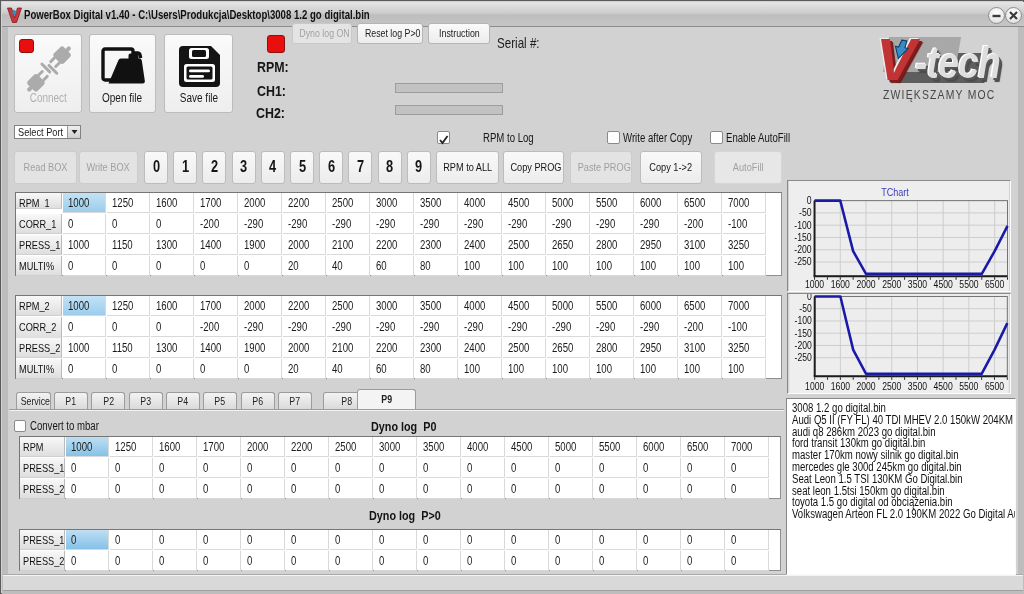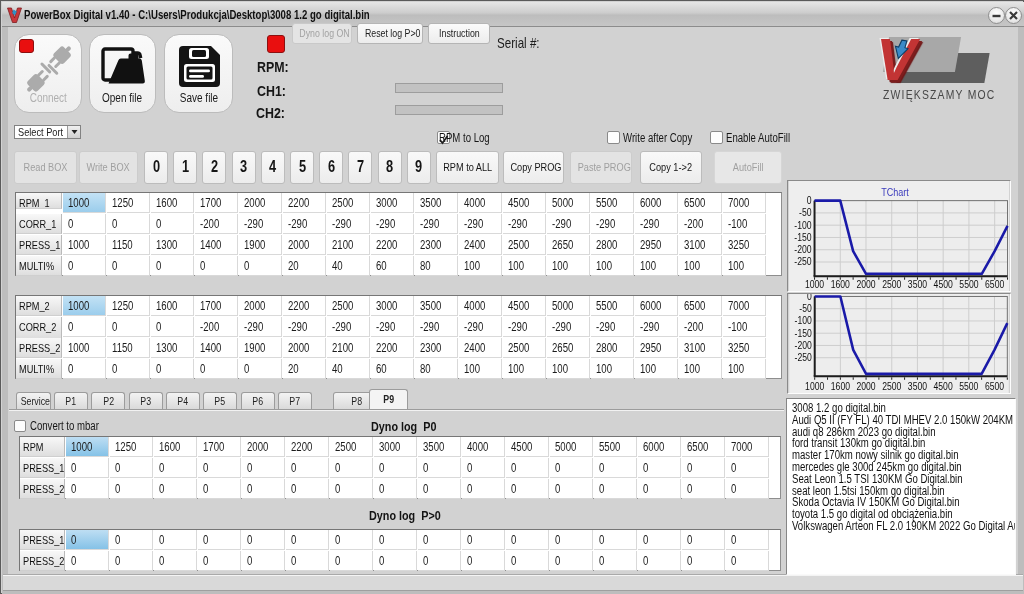--- a/index.html
+++ b/index.html
@@ -9,21 +9,21 @@
 #win{position:relative;width:1024px;height:594px;background:#d2d2d2;border:1px solid #5a5a5a}
 #titlebar{position:absolute;left:1px;top:1px;width:1022px;height:25px;
   background:linear-gradient(180deg,#e6e6e6 0%,#cdcdcd 45%,#bdbdbd 55%,#c6c6c6 100%);
   border-bottom:1px solid #8c8c8c}
 #titletext{position:absolute;left:22px;top:6px;font-size:12px;font-weight:bold;color:#101010;white-space:pre}
 .circbtn{position:absolute;top:5px;width:17px;height:17px;border-radius:50%;
   background:radial-gradient(circle at 50% 35%,#ffffff 0%,#ececec 55%,#d2d2d2 100%);
   border:1px solid #8f8f8f;color:#3a3a3a;text-align:center}
 .frame{position:absolute;background:#bdbdbd}
 .toolbtn{position:absolute;top:33px;height:79px;background:linear-gradient(180deg,#fafafa,#eeeeee);
-  border:1px solid #bcbcbc;border-radius:15px}
+  border:1px solid #bcbcbc;border-radius:3px}
 .toolbtn .lbl{position:absolute;left:0;right:0;top:56px;text-align:center;font-size:12.5px;color:#1a1a1a}
 .redsq{position:absolute;background:#e90f0f;border:1.5px solid #8c1010;border-radius:3px}
 .smbtn{position:absolute;top:22px;height:21px;background:linear-gradient(180deg,#fbfbfb,#ececec);
   border:1px solid #b5b5b5;border-radius:3px;font-size:11px;color:#1c1c1c;text-align:center;line-height:18px;white-space:nowrap}
 .smbtn.dis{background:#e4e4e4;border-color:#c9c9c9;color:#a2a2a2}
 .mbtn{position:absolute;top:150px;height:33px;background:linear-gradient(180deg,#f9f9f9,#ececec);
   border:1px solid #bcbcbc;border-radius:3px;font-size:11.5px;color:#161616;text-align:center;line-height:30px;white-space:nowrap}
 .mbtn.dis{background:#e3e3e3;border-color:#cccccc;color:#a0a0a0}
 .mbtn.digit{font-size:16px;font-weight:600}
 .biglab{position:absolute;font-size:15.5px;font-weight:bold;color:#161616}
@@ -117,21 +117,21 @@
 <div class="pbar" style="top:104px"></div>
 <div class="combo">
       <span class="t" style="position:absolute;left:3px;top:0px">Select Port</span>
       <div style="position:absolute;right:0;top:0;width:13px;height:12px;background:linear-gradient(180deg,#f0f0f0,#cfcfcf);border-left:1px solid #9a9a9a;text-align:center"><svg width="9" height="9" viewBox="0 0 9 9" style="margin-top:1px">
           <path d="M1.5 3 L7.5 3 L4.5 7 Z" fill="#222"></path>
         </svg></div>
     </div>
 <div class="cb" style="left:436px;top:130px"><svg width="12" height="12" viewBox="0 0 12 12">
         <path d="M2 6 L4.5 9 L9.5 2" fill="none" stroke="#222" stroke-width="1.8"></path>
       </svg></div>
-<div class="cblab" style="left:438px;top:130px"><span class="t">RPM to Log</span></div>
+<div class="cblab" style="left:482px;top:130px"><span class="t">RPM to Log</span></div>
 <div class="cb" style="left:606px;top:130px"></div>
 <div class="cblab" style="left:622px;top:130px"><span class="t">Write after Copy</span></div>
 <div class="cb" style="left:709px;top:130px"></div>
 <div class="cblab" style="left:725px;top:130px"><span class="t">Enable AutoFill</span></div>
 <div class="mbtn dis" style="left:13px;width:63px"><span class="tc">Read BOX</span></div>
 <div class="mbtn dis" style="left:78px;width:59px"><span class="tc">Write BOX</span></div>
 <div class="mbtn digit" style="left:143.0px;width:24px"><span class="tc">0</span></div>
 <div class="mbtn digit" style="left:172.2px;width:24px"><span class="tc">1</span></div>
 <div class="mbtn digit" style="left:201.4px;width:24px"><span class="tc">2</span></div>
 <div class="mbtn digit" style="left:230.6px;width:24px"><span class="tc">3</span></div>
@@ -287,22 +287,22 @@
 <div class="cell" style="left:707px;top:63px;width:43px;height:20px"><span class="t">100</span></div>
 </div>
 <div class="tab" style="left:15px;width:35px"><span class="tc">Service</span></div>
 <div class="tab" style="left:53.0px;width:34px"><span class="tc">P1</span></div>
 <div class="tab" style="left:90.3px;width:34px"><span class="tc">P2</span></div>
 <div class="tab" style="left:127.6px;width:34px"><span class="tc">P3</span></div>
 <div class="tab" style="left:164.9px;width:34px"><span class="tc">P4</span></div>
 <div class="tab" style="left:202.2px;width:34px"><span class="tc">P5</span></div>
 <div class="tab" style="left:239.5px;width:34px"><span class="tc">P6</span></div>
 <div class="tab" style="left:276.8px;width:34px"><span class="tc">P7</span></div>
-<div class="tab" style="left:332px;width:48px"><span class="tc">P8</span></div>
-<div class="tab seltab" style="left:368px;width:39px;line-height:19px"><span class="tc">P9</span></div>
+<div class="tab" style="left:322px;width:48px"><span class="tc">P8</span></div>
+<div class="tab seltab" style="left:356px;width:59px;line-height:19px"><span class="tc">P9</span></div>
 <div class="abs" style="left:8px;top:408px;width:775px;height:1px;background:#9c9c9c"></div>
 <div class="abs" style="left:8px;top:409px;width:775px;height:1px;background:#f2f2f2"></div>
 <div class="cb" style="left:13px;top:419px;width:12px;height:12px"></div>
 <div class="cblab" style="left:29px;top:418px"><span class="t">Convert to mbar</span></div>
 <div class="dlab" style="left:370px;top:417.5px"><span class="t">Dyno log  P0</span></div>
 <div class="gridbox" style="left:18px;top:435px;width:762px;height:63px">
 <div class="rowhdr" style="left:0px;top:0px;width:45px;height:20px"><span class="t">RPM</span></div>
 <div class="cell sel2" style="left:46px;top:0px;width:43px;height:20px"><span class="t">1000</span></div>
 <div class="cell" style="left:90px;top:0px;width:43px;height:20px"><span class="t">1250</span></div>
 <div class="cell" style="left:134px;top:0px;width:43px;height:20px"><span class="t">1600</span></div>
@@ -391,20 +391,21 @@
 <div class="cell" style="left:662px;top:21px;width:43px;height:20px"><span class="t">0</span></div>
 <div class="cell" style="left:706px;top:21px;width:43px;height:20px"><span class="t">0</span></div>
 </div>
 <div class="abs" style="left:2px;top:573px;width:1020px;height:1px;background:#a9a9a9"></div>
 <div class="abs" style="left:2px;top:574px;width:1020px;height:15px;background:#d9d9d9;border-top:1px solid #f4f4f4"></div>
 <div class="abs" style="left:2px;top:589px;width:1020px;height:1px;background:#9f9f9f"></div>
 <div class="abs" style="left:862px;top:30px;width:162px;height:72px">
 <div class="abs" style="left:36px;top:22px;width:88px;height:30px;background:#5e5e5e;transform:skewX(-10deg)"></div>
 <div class="abs" style="left:23px;top:6px;width:72px;height:35px;background:#a8a8a8;transform:skewX(-10deg)"></div>
 <div class="abs" style="left:13px;top:7px;font-style:italic;font-weight:bold;font-size:60px;line-height:44px;color:#c23434;text-shadow:-1.5px -1px 0 #ededed,2px 2px 0 #7d1d1d,3px 3px 1px #6f1818">V</div>
+<div class="abs" style="left:52px;top:15px;font-style:italic;font-weight:bold;font-size:44px;line-height:34px;letter-spacing:-1px;color:#dedede;text-shadow:-1.5px -1.5px 0 #ffffff,2px 2px 0 #575757,3.5px 3.5px 1px #4c4c4c"><span class="t" style="transform:scaleX(0.85);transform-origin:0 50%">-tech</span></div>
 <svg class="abs" style="left:28px;top:8px" width="18" height="22" viewBox="0 0 18 22">
         <path d="M9.5 1 L14.5 1 L13.6 8 L16.8 8.6 L8.5 19.5 L4 8 L7.2 8.3 Z" fill="#3a8ac8" stroke="#0e3f66" stroke-width="1.1" transform="rotate(8 9 11)"></path>
       </svg>
 <div class="abs" style="left:20px;top:56px;font-size:13px;color:#484848;letter-spacing:1.5px"><span class="t">ZWIĘKSZAMY MOC</span></div>
 </div>
 <svg class="chart" style="left:785.5px;top:178.5px" width="224" height="112" viewBox="0 0 224 112">
 <rect x="0" y="0" width="224" height="112" fill="#eeeeee"></rect>
 <g transform="translate(108 15) scale(0.8 1)">
         <text text-anchor="middle" font-size="11.5" fill="#3a3abc" font-family="Liberation Sans">TChart</text>
       </g>
@@ -564,16 +565,15 @@
 </svg>
 <div id="files">
       <div><span class="t">3008 1.2 go digital.bin</span></div>
       <div><span class="t">Audi Q5 II (FY FL) 40 TDI MHEV 2.0 150kW 204KM (</span></div>
       <div><span class="t">audi q8 286km 2023 go digital.bin</span></div>
       <div><span class="t">ford transit 130km go digital.bin</span></div>
       <div><span class="t">master 170km nowy silnik go digital.bin</span></div>
       <div><span class="t">mercedes gle 300d 245km go digital.bin</span></div>
       <div><span class="t">Seat Leon 1.5 TSI 130KM Go Digital.bin</span></div>
       <div><span class="t">seat leon 1.5tsi 150km go digital.bin</span></div>
-      <div><span class="t">Skoda Octavia IV 150KM Go Digital.bin</span></div>
       <div><span class="t">toyota 1.5 go digital od obciążenia.bin</span></div>
       <div><span class="t">Volkswagen Arteon FL 2.0 190KM 2022 Go Digital Au</span></div>
     </div>
 </div>
 </body></html>

